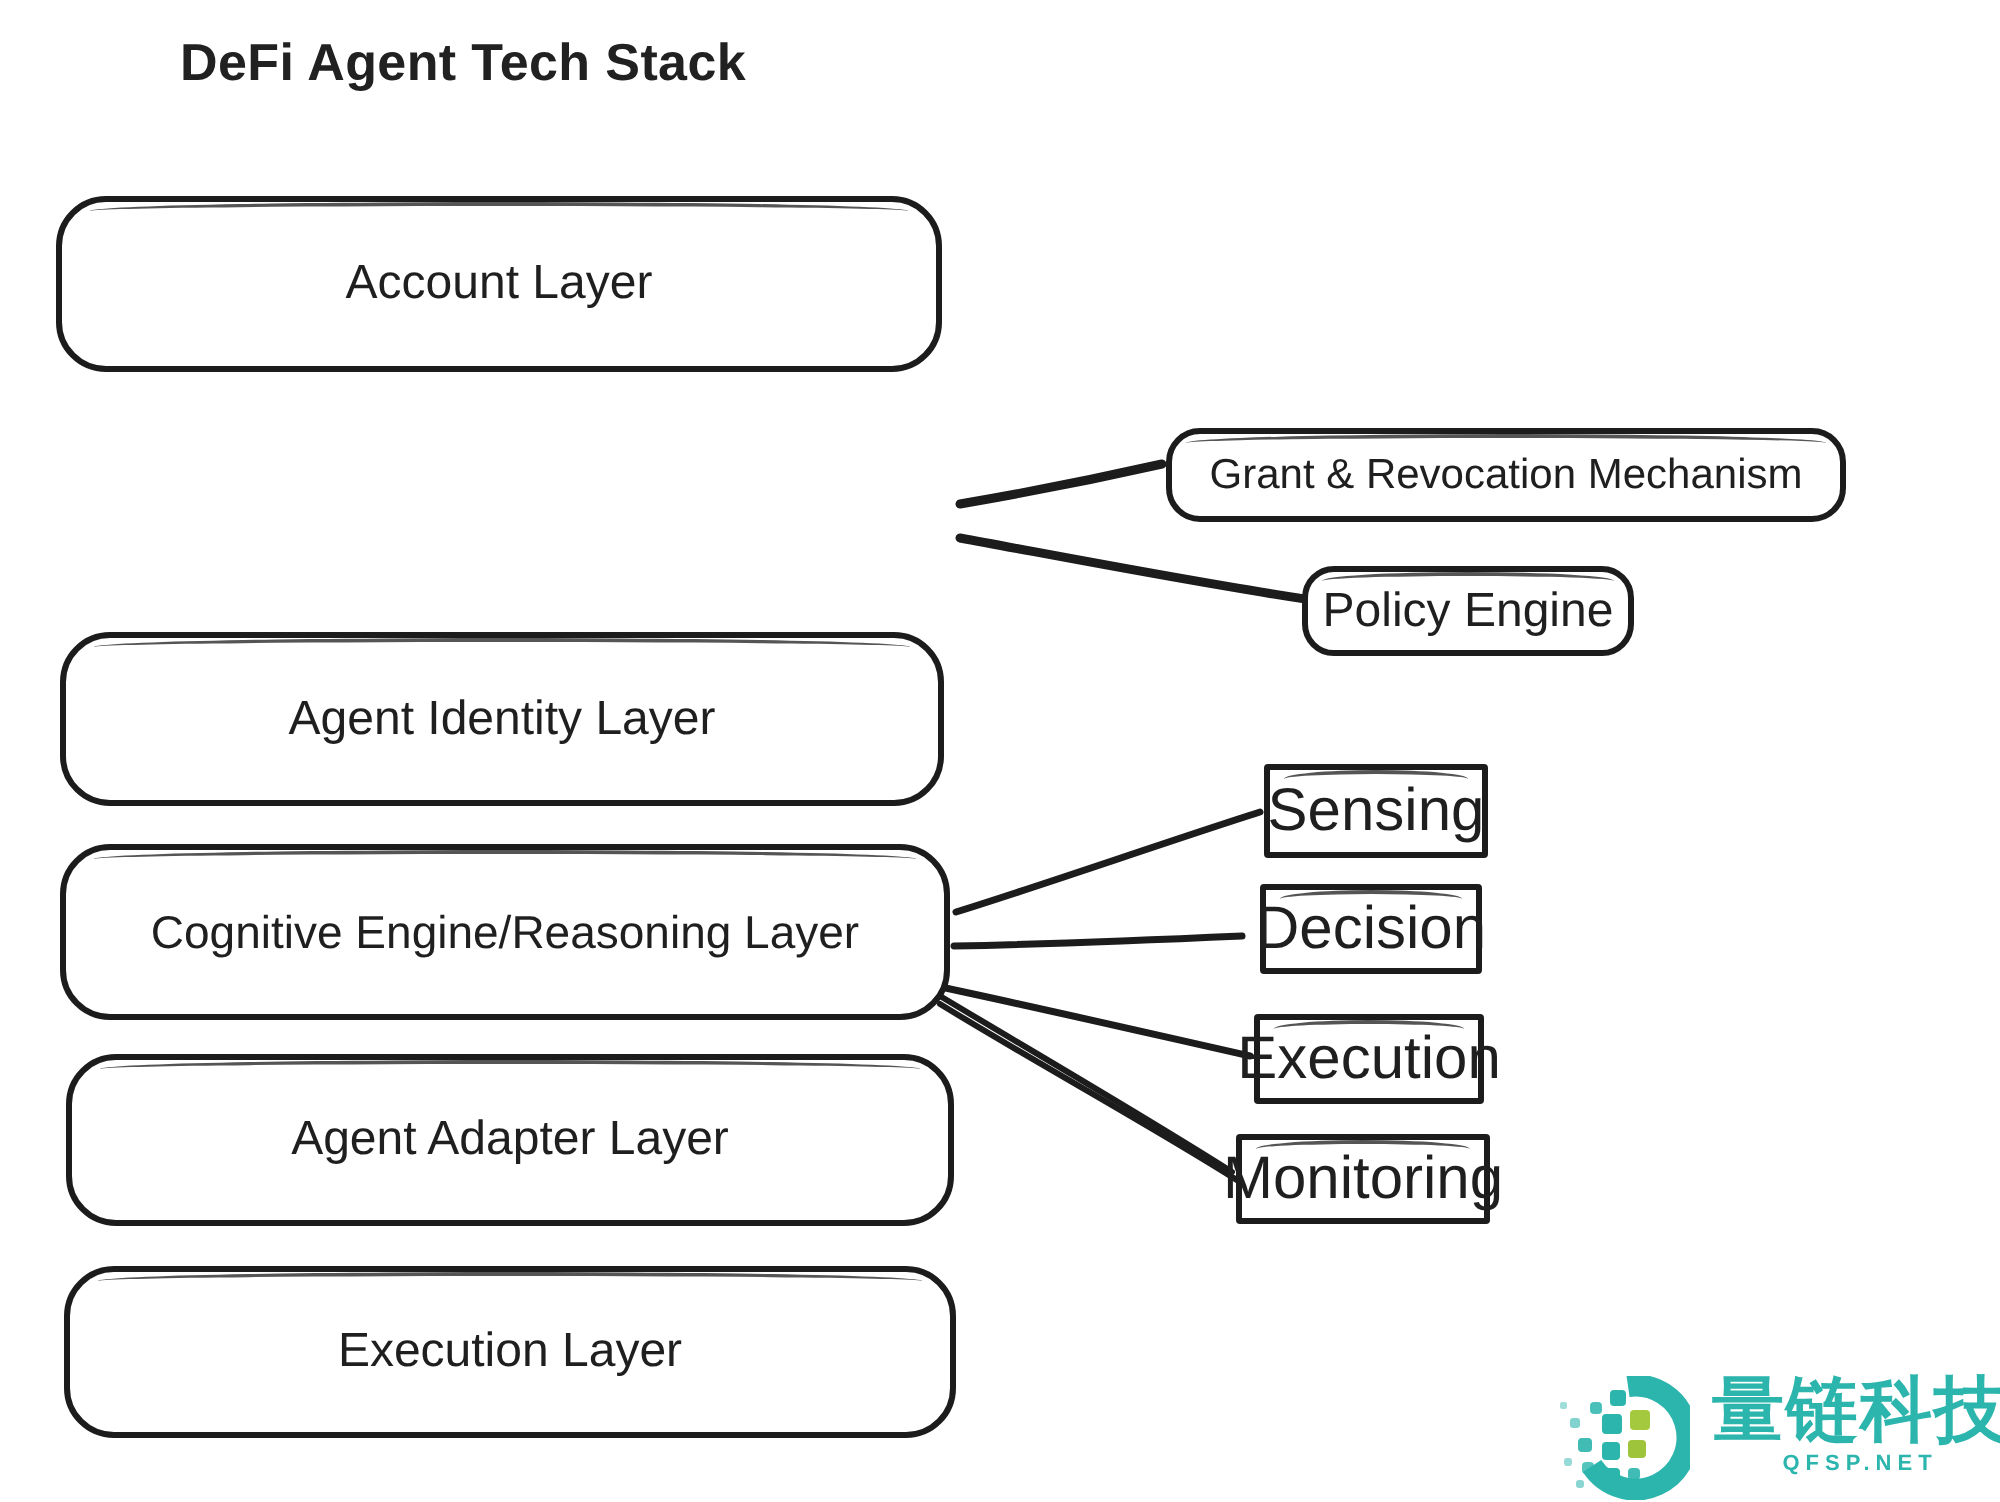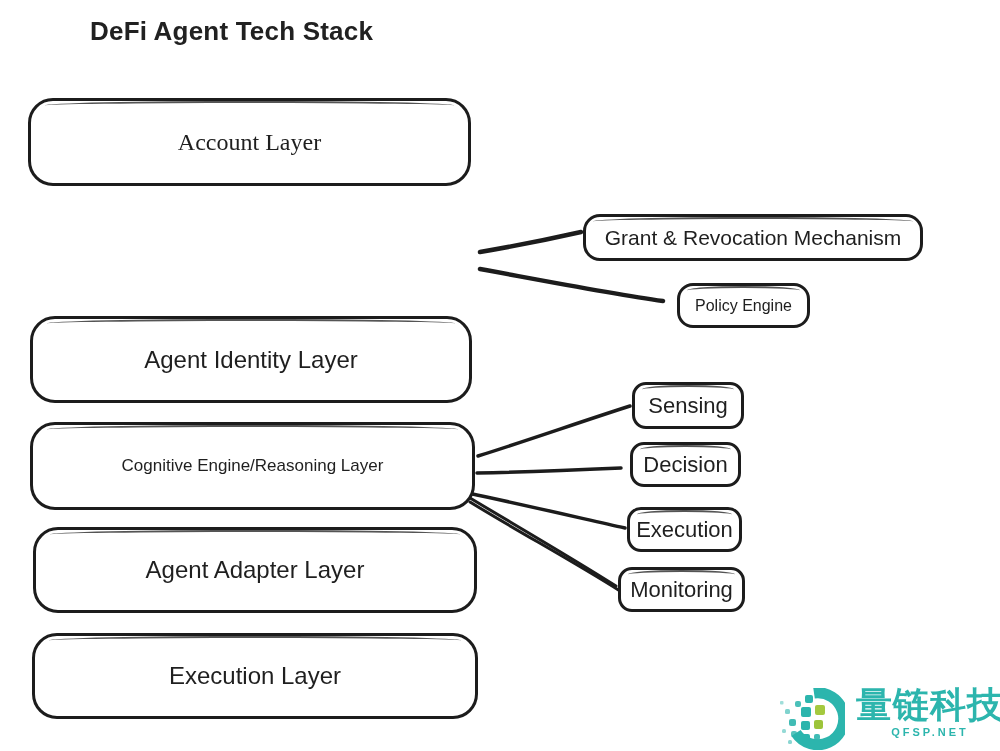--- a/index.html
+++ b/index.html
@@ -52,37 +52,37 @@
     height: 7px;
     border-top: 2px solid rgba(28,28,28,0.75);
     border-radius: 100% / 9px;
   }
   .layer {
     border-radius: 25px;
     font-size: 24px;
     font-weight: 500;
   }
   .side {
-    border-radius: 14px;
-    font-size: 22px;
+    border-radius: 2px;
+    font-size: 30px;
     font-weight: 500;
   }
   .side::before { left: 7px; right: 7px; }
 
   
-  .box-account       { left: 28px;  top: 98px;  width: 443px; height: 88px; font-family: Liberation Serif, serif; }
+  .box-account       { left: 28px;  top: 98px;  width: 443px; height: 88px; }
   .box-authorization { left: 30px;  top: 211px; width: 444px; height: 87px; }
   .box-identity      { left: 30px;  top: 316px; width: 442px; height: 87px; }
-  .box-cognitive     { left: 30px;  top: 422px; width: 445px; height: 88px; font-size: 17px; }
+  .box-cognitive     { left: 30px;  top: 422px; width: 445px; height: 88px; font-size: 23px; }
   .box-adapter       { left: 33px;  top: 527px; width: 444px; height: 86px; }
   .box-execution     { left: 32px;  top: 633px; width: 446px; height: 86px; }
 
   
   .box-grant      { left: 583px; top: 214px; width: 340px; height: 47px; border-radius: 17px; font-size: 21px; }
-  .box-policy     { left: 677px; top: 283px; width: 133px; height: 45px; border-radius: 16px; font-size: 16px; }
+  .box-policy     { left: 651px; top: 283px; width: 166px; height: 45px; border-radius: 16px; font-size: 24px; }
   .box-sensing    { left: 632px; top: 382px; width: 112px; height: 47px; }
   .box-decision   { left: 630px; top: 442px; width: 111px; height: 45px; }
   .box-exec-comp  { left: 627px; top: 507px; width: 115px; height: 45px; }
   .box-monitoring { left: 618px; top: 567px; width: 127px; height: 45px; }
 
   
   .watermark {
     position: absolute;
     left: 775px;
     top: 682px;

